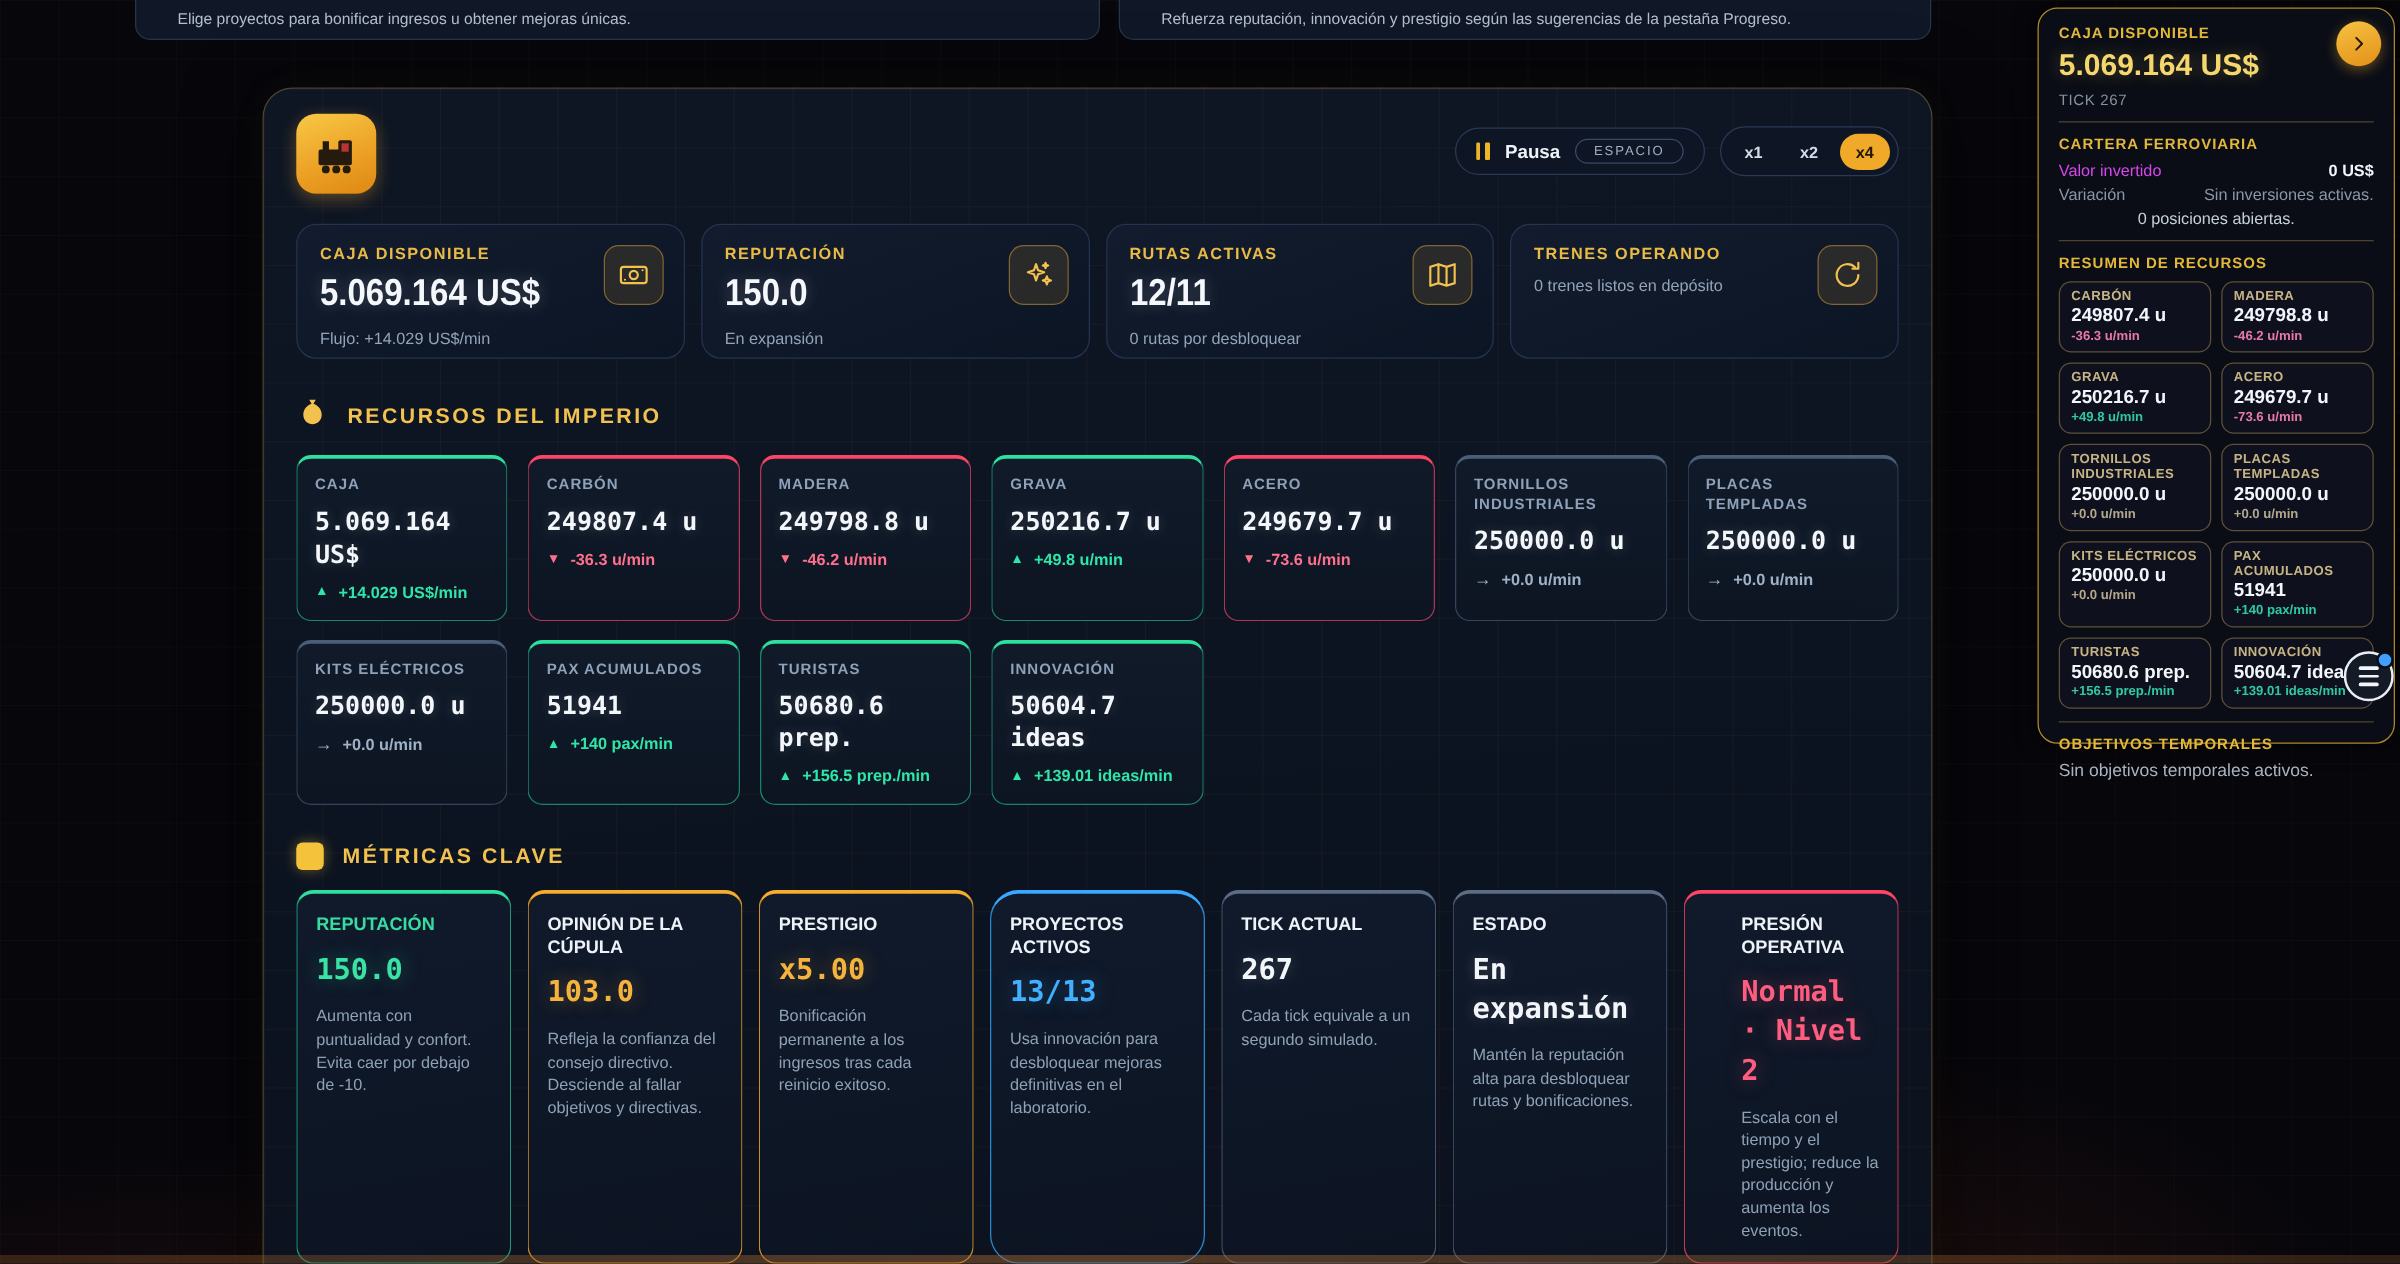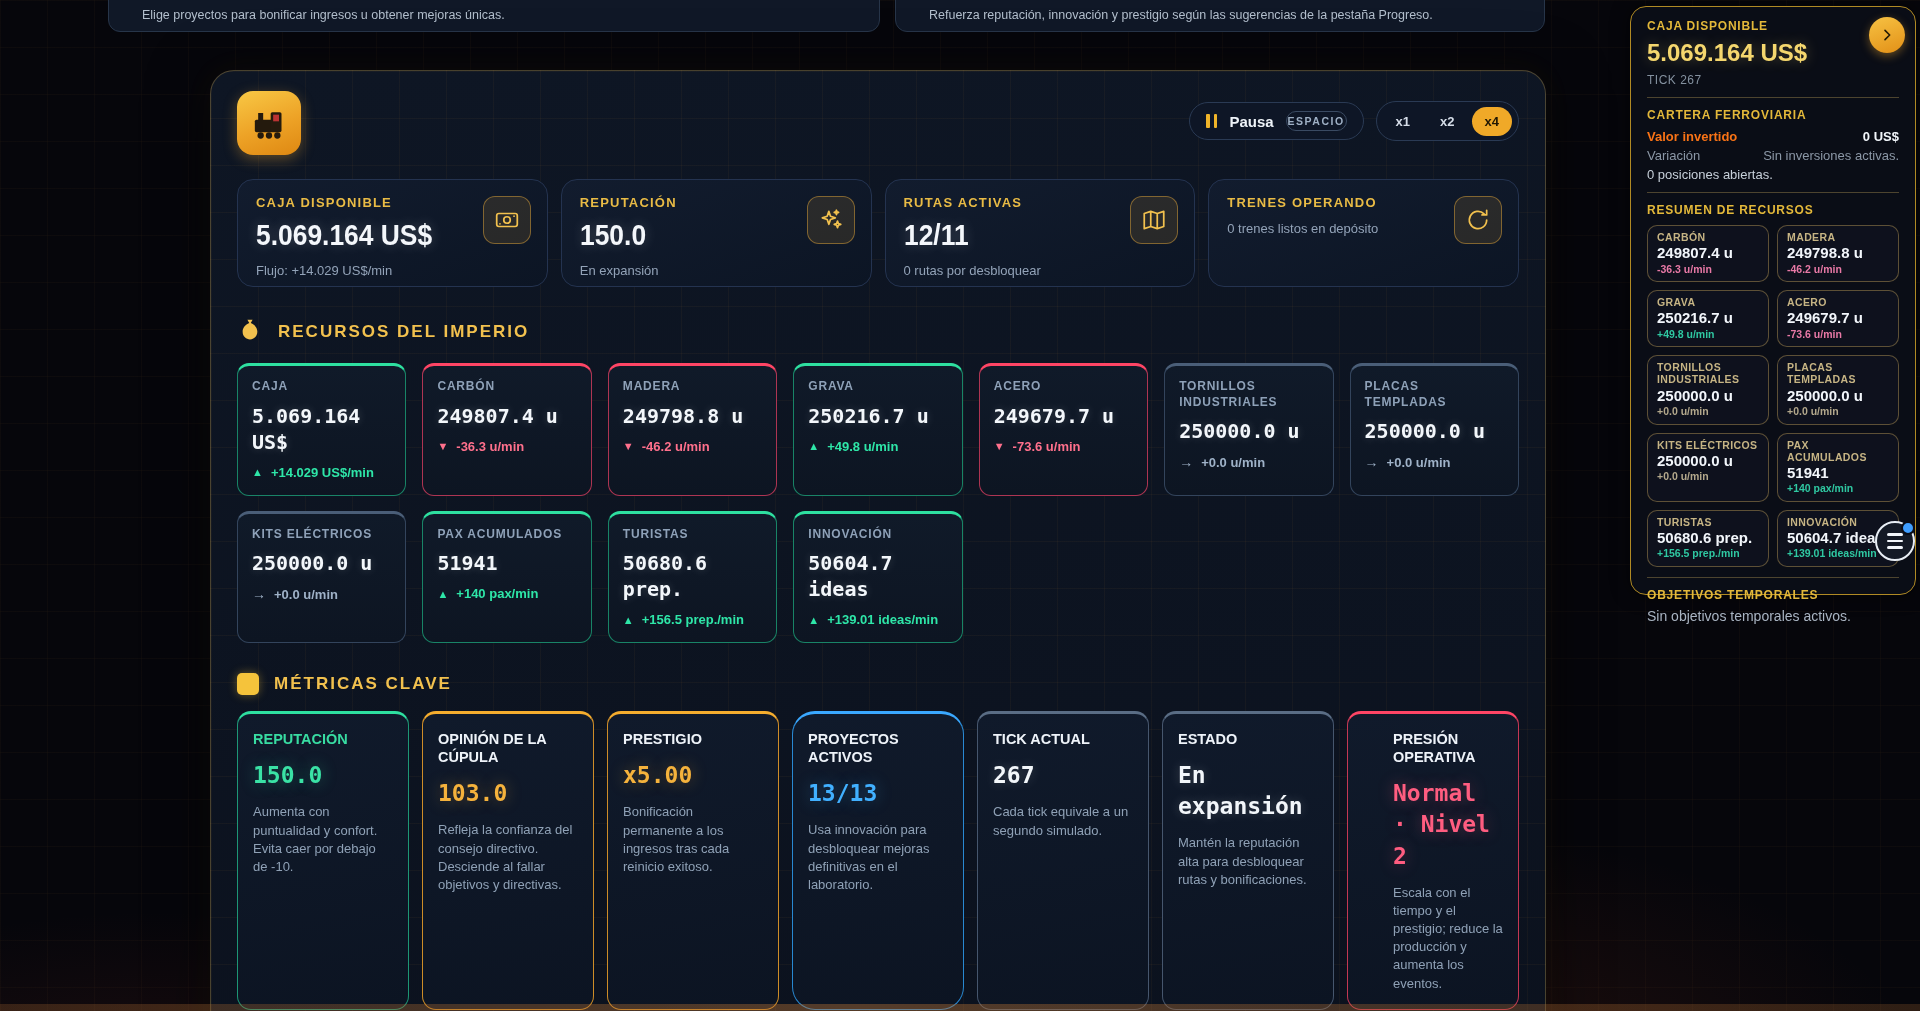--- a/index.html
+++ b/index.html
@@ -41,22 +41,22 @@
     text-shadow:0 0 16px rgba(242,193,78,.3);}
   .cond{display:inline-block;transform:scaleX(.84);transform-origin:0 50%;letter-spacing:.5px;}
   .cond2{display:inline-block;transform:scaleX(.88);transform-origin:0 50%;}
   .app-sub{margin:7px 0 0;font-size:15px;color:#c5cedb;}
   .controls{margin-left:auto;display:flex;gap:12px;align-items:center;margin-top:10px;flex:0 0 auto;}
   .pause-pill{height:38px;border-radius:999px;background:#0e1626;border:1px solid #2a3a54;
     display:flex;align-items:center;gap:12px;padding:0 16px;cursor:pointer;color:#eef3f8;}
   .pause-bars{display:flex;gap:4px;}
   .pause-bars i{display:block;width:3.5px;height:14px;background:#f0b429;border-radius:1px;}
   .pause-label{font-size:15px;font-weight:700;}
-  .shortcut{font-size:10.5px;font-weight:700;color:#9fb0c5;border:1px solid #3a4a62;border-radius:999px;
-    padding:3px 1px;letter-spacing:1.5px;}
+  .shortcut{font-size:10.5px;font-weight:400;color:#9fb0c5;border:1px solid #3a4a62;border-radius:999px;
+    padding:3px 14px;letter-spacing:1.5px;}
   .speed-pill{height:38px;border-radius:999px;background:#0e1626;border:1px solid #2a3a54;
     display:flex;align-items:center;gap:4px;padding:0 6px;}
   .speed{font-family:inherit;font-size:13px;font-weight:700;color:#d5dde8;background:transparent;border:0;
     padding:7px 13px;border-radius:999px;cursor:pointer;}
   .speed.active{background:#f0a928;color:#221803;}
   
   .stats-row{display:grid;grid-template-columns:repeat(4,1fr);gap:13px;margin-top:24px;}
   .stat-card{position:relative;height:108px;box-sizing:border-box;border-radius:16px;
     border:1px solid #243350;background:linear-gradient(160deg,#121c2e,#0c1524);
     padding:15px 18px;}
@@ -115,24 +115,24 @@
   .sidebar{position:absolute;left:1630px;top:6px;width:286px;height:589px;box-sizing:border-box;
     border-radius:16px;border:1.5px solid #b08a24;background:#0a0d16;padding:12px 16px;
     box-shadow:0 0 18px rgba(0,0,0,.55);}
   .sb-label{font-size:12px;font-weight:700;color:#e3b83a;letter-spacing:.8px;line-height:1.2;}
   .sb-cash{font-size:24px;font-weight:700;color:#f5d76e;margin-top:6px;text-shadow:0 0 14px rgba(245,215,110,.3);}
   .sb-tick{font-size:12px;color:#84919f;margin-top:6px;letter-spacing:.5px;}
   .sb-hr{border:0;border-top:1px solid rgba(235,195,105,.3);margin:10px 0;}
   .sb-row{display:flex;justify-content:space-between;align-items:baseline;margin-top:6px;font-size:13px;}
   .sb-row.tight{margin-top:4px;}
   .sb-row .k{color:#8b97a6;}
-  .sb-row .k.w{color:#f97316;font-weight:700;}
+  .sb-row .k.w{color:#d946ef;font-weight:400;}
   .sb-row .v{color:#8b97a6;}
   .sb-row .v.w{color:#f2f6fb;font-weight:700;}
-  .sb-note{font-size:13px;color:#c7d0da;margin-top:4px;}
+  .sb-note{font-size:13px;color:#c7d0da;margin-top:4px;text-align:center;}
   .sb-res-grid{display:grid;grid-template-columns:1fr 1fr;gap:8px;margin-top:8px;}
   .sb-res-card{border:1px solid rgba(205,170,90,.42);border-radius:10px;padding:5px 9px 6px;
     background:rgba(18,22,36,.55);box-sizing:border-box;}
   .sb-res-card .lb{font-size:10.5px;font-weight:700;color:#c6b484;letter-spacing:.4px;line-height:1.15;}
   .sb-res-card .vl{font-size:15px;font-weight:700;color:#f2f6fb;margin-top:2px;line-height:1.1;}
   .sb-res-card .dl{font-size:10.5px;font-weight:700;margin-top:2px;line-height:1.1;}
   .dl.up{color:#2fc8a2;}.dl.down{color:#e879a6;}.dl.flat{color:#b3a88c;}
   .sb-obj-empty{font-size:14px;color:#a9b4c2;margin-top:6px;}
   .sb-chevron{position:absolute;right:10px;top:10px;width:36px;height:36px;border-radius:50%;border:0;
     background:linear-gradient(160deg,#f7c243,#e29017);cursor:pointer;

